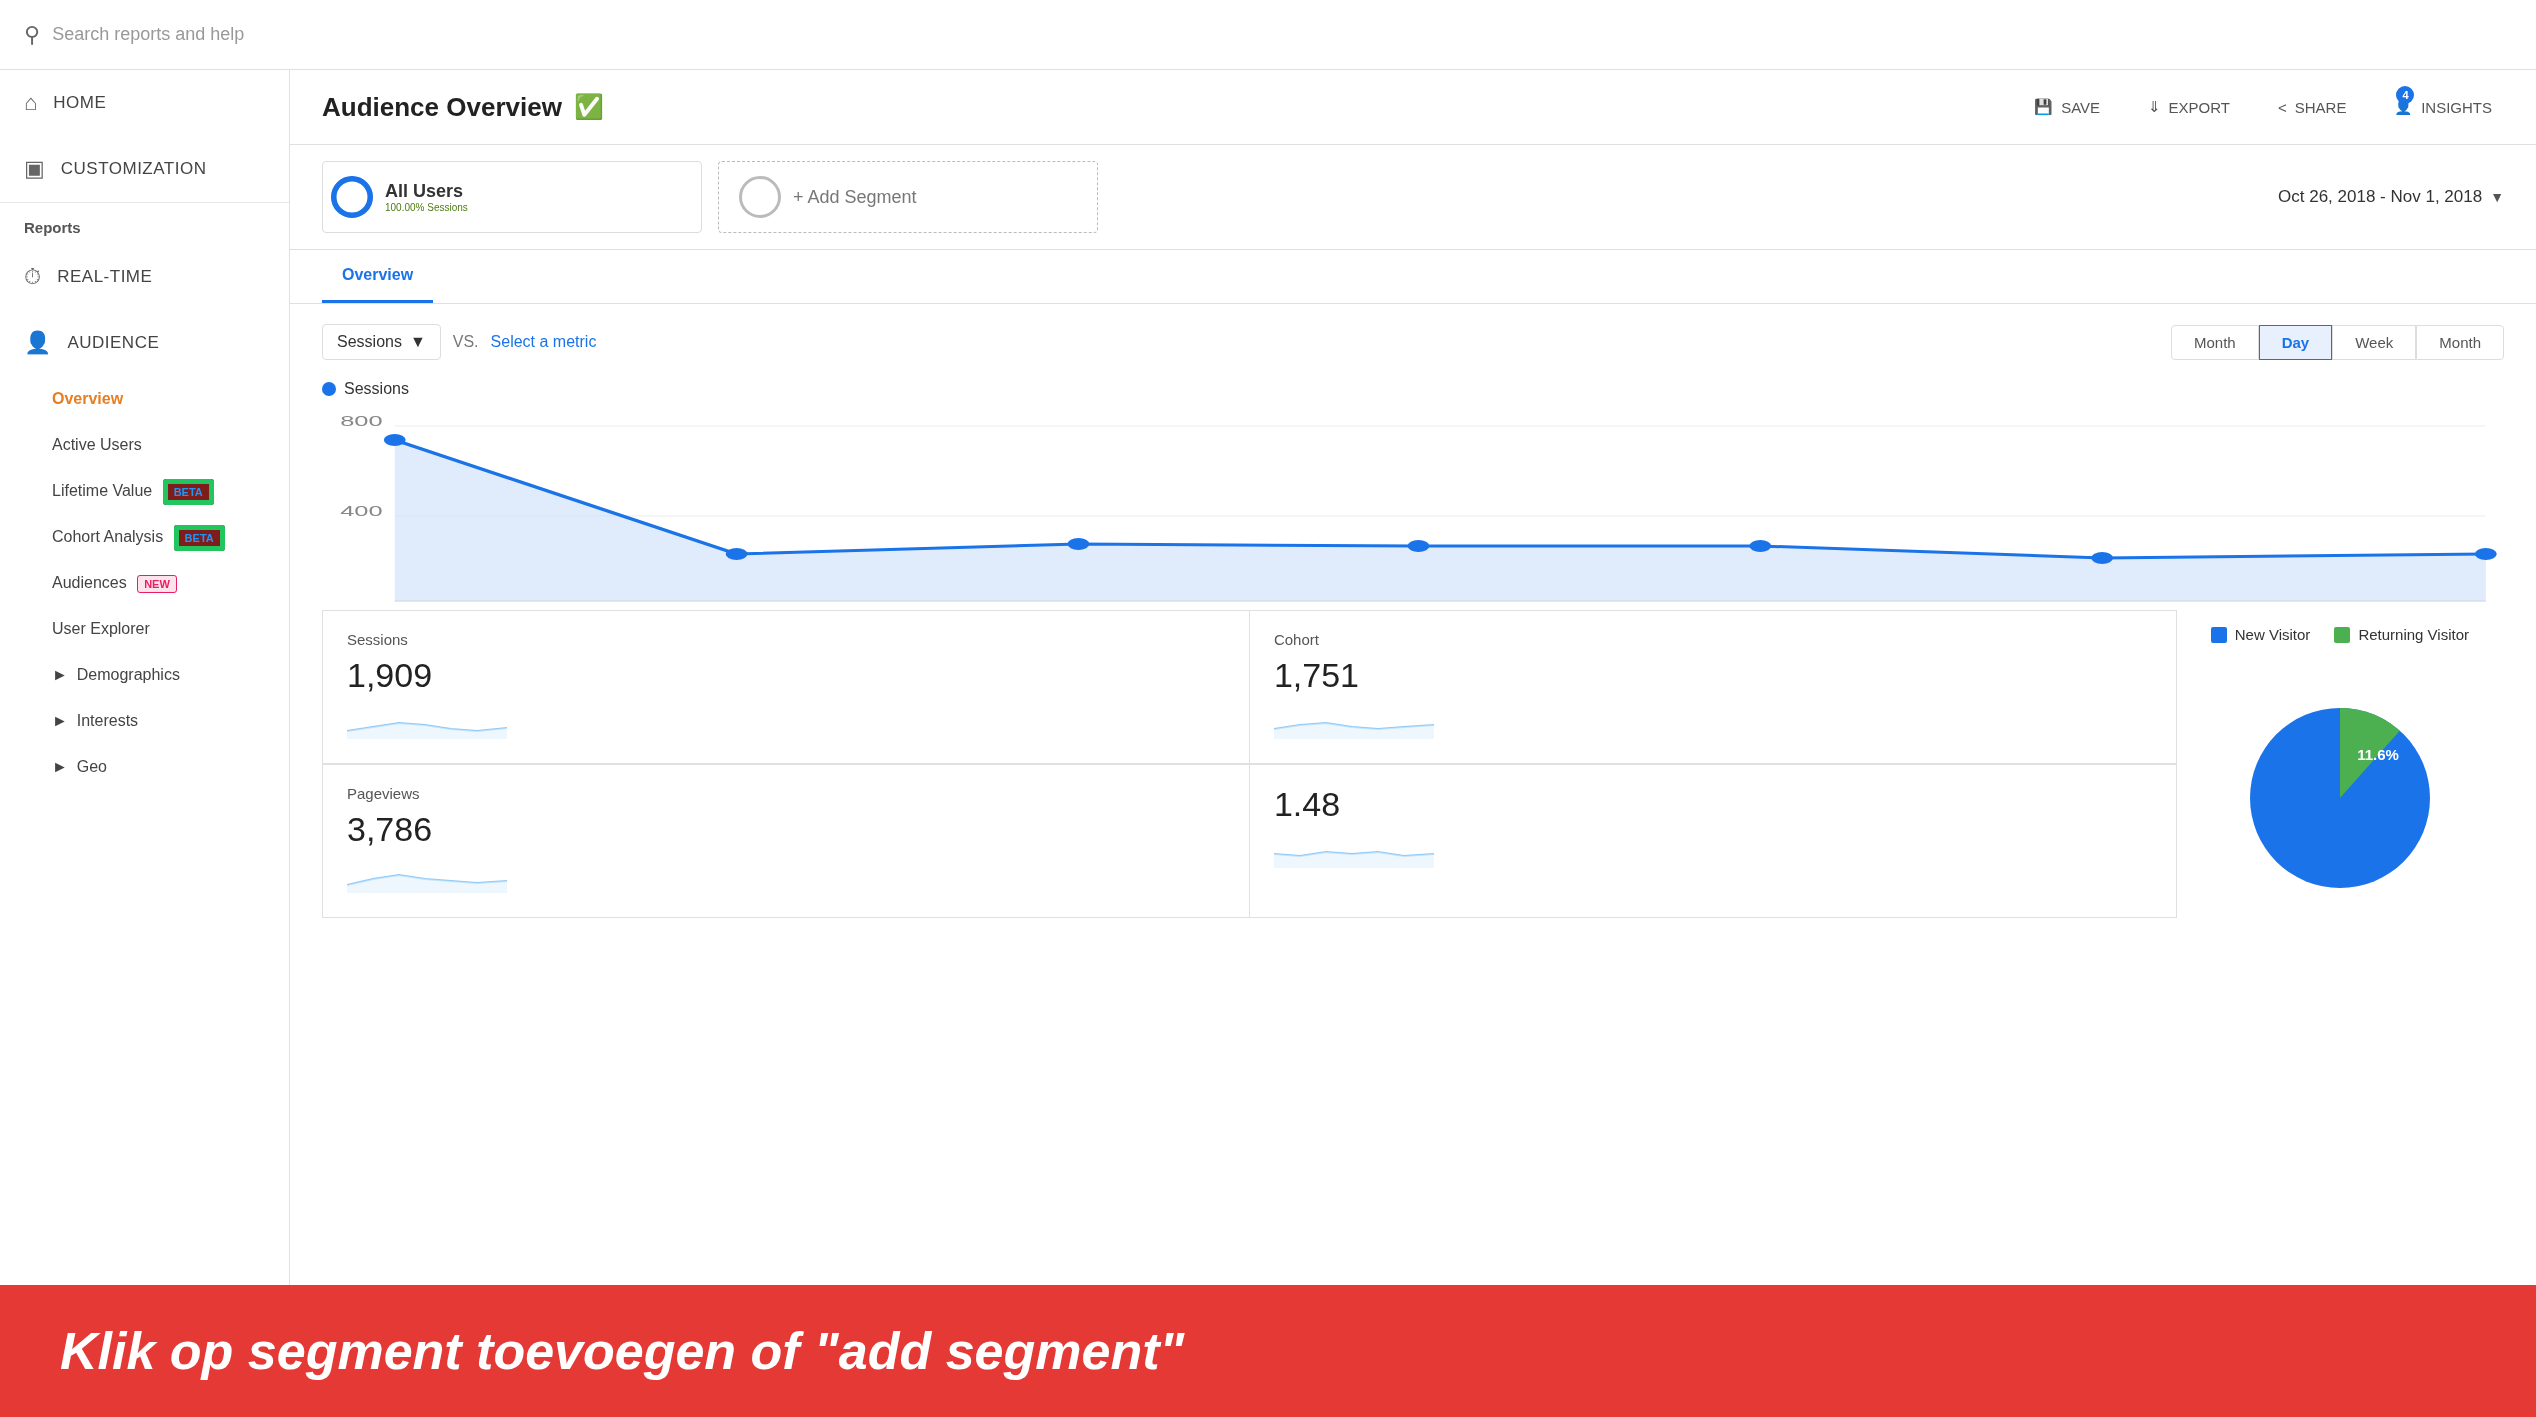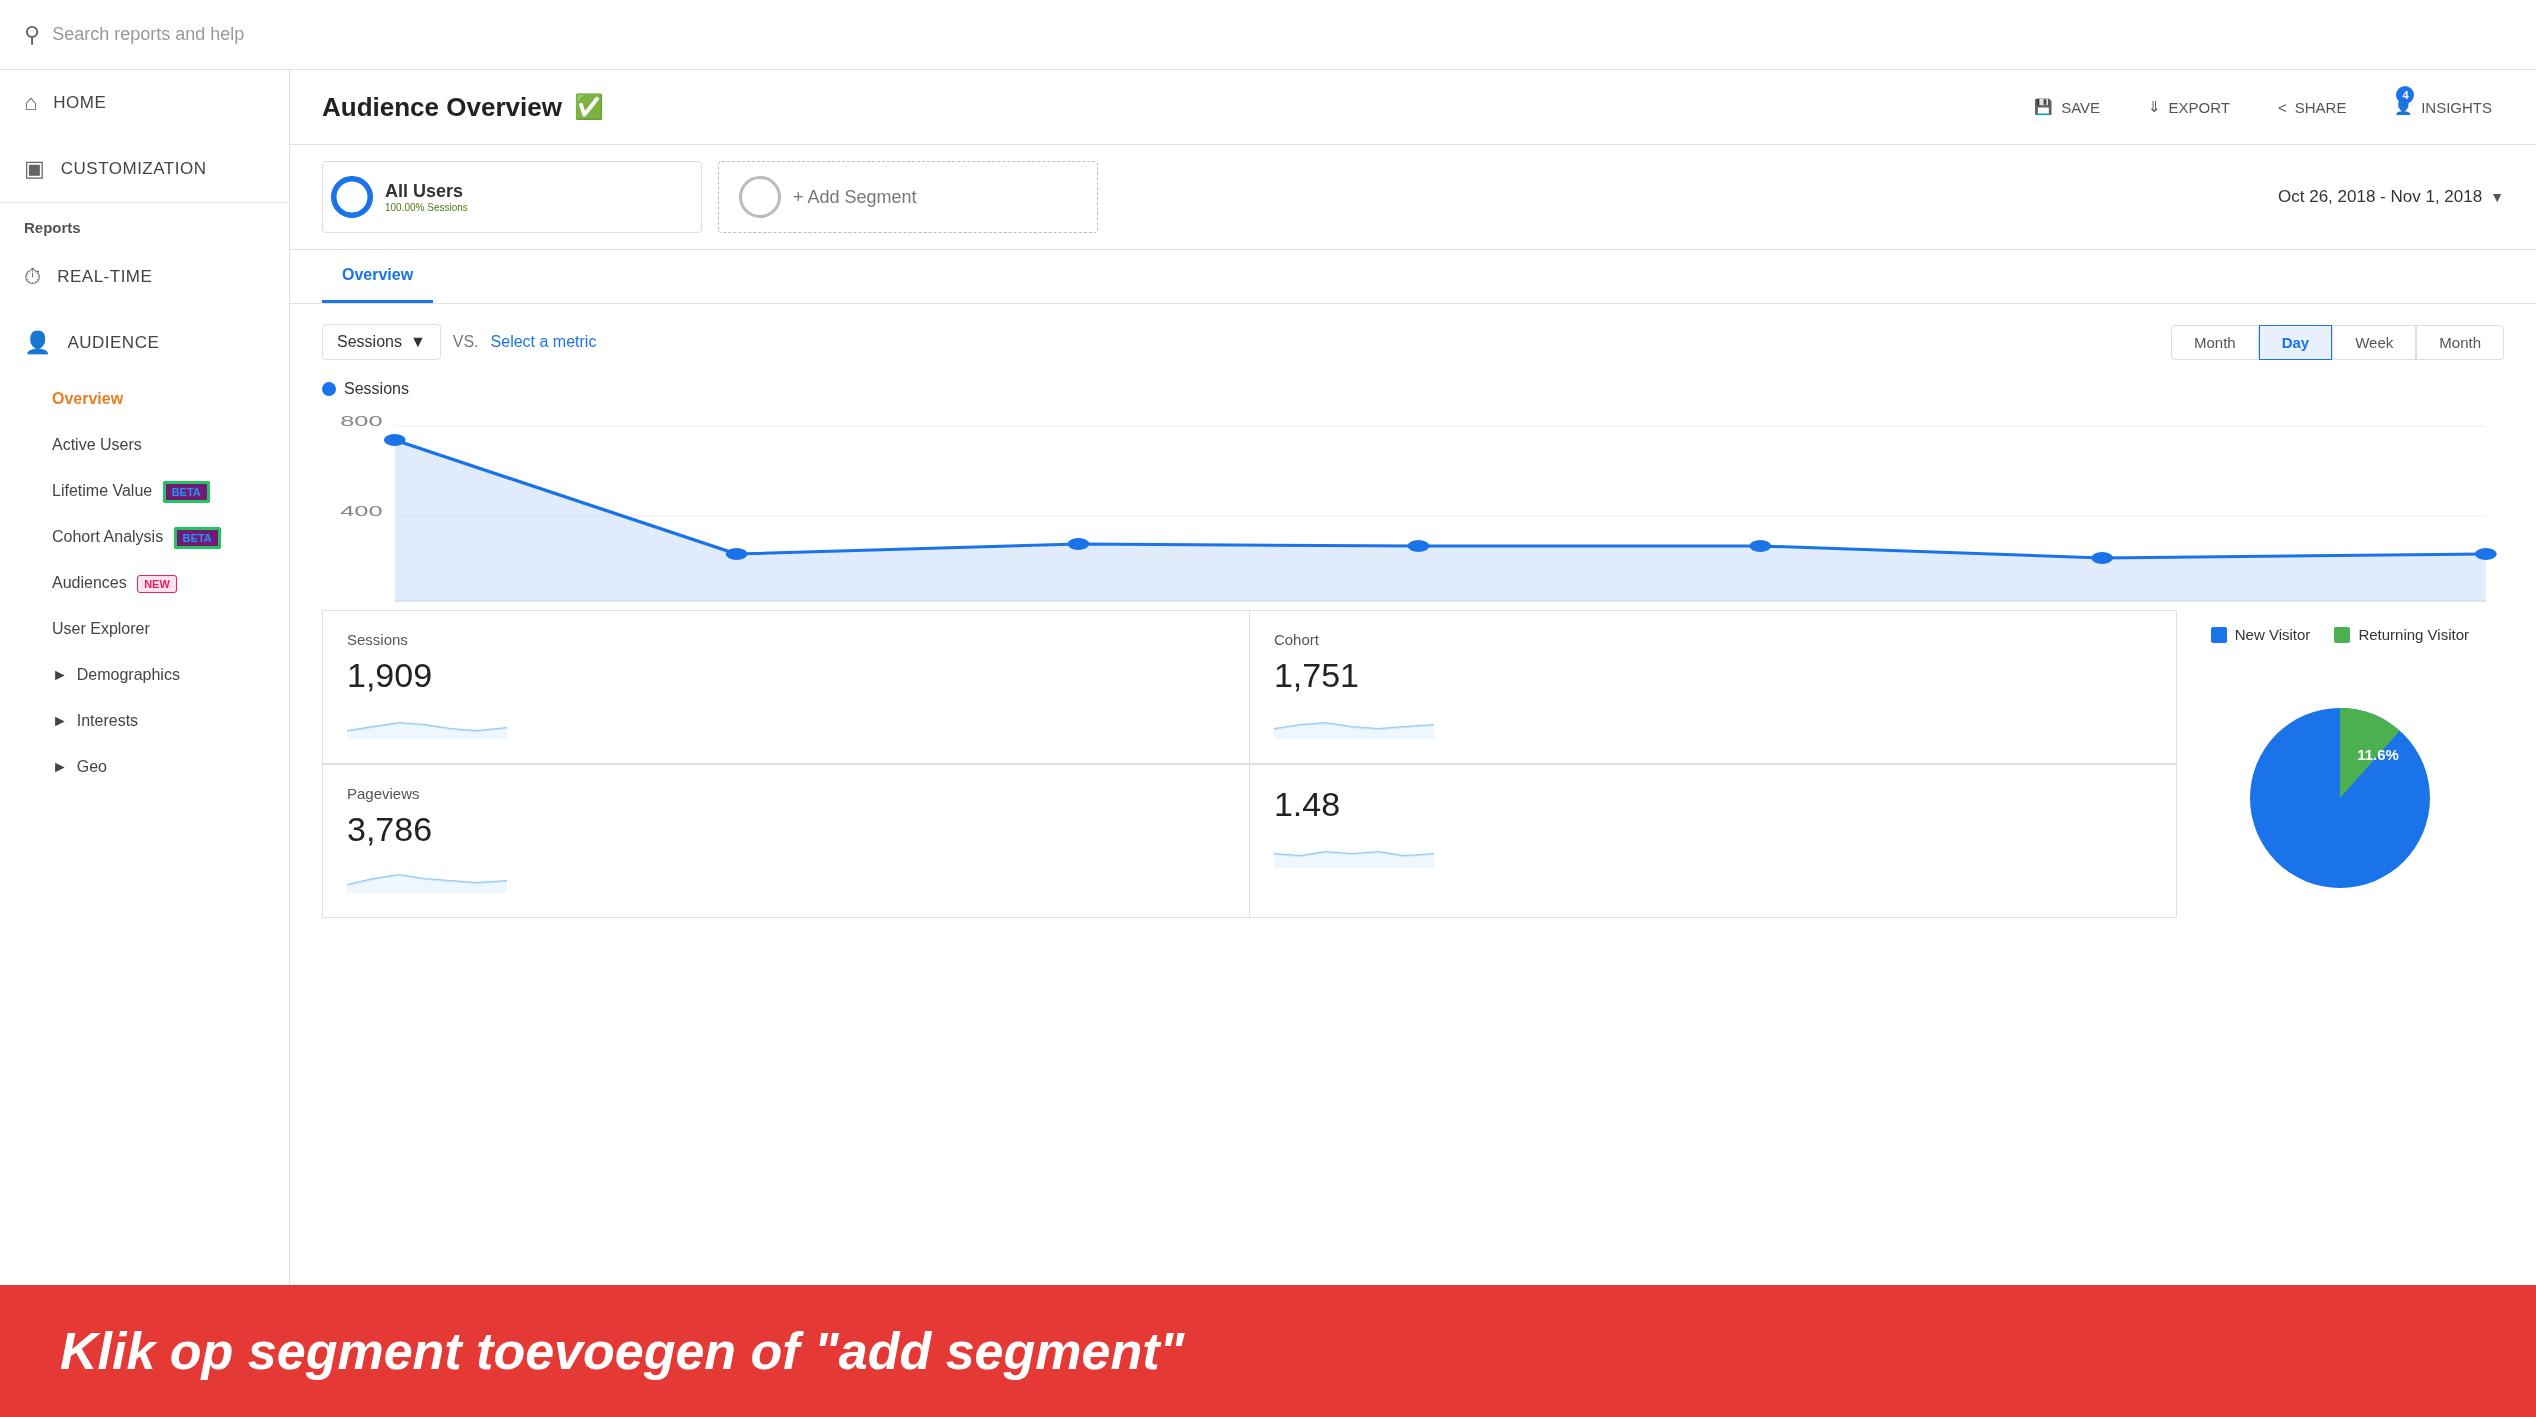--- a/index.html
+++ b/index.html
@@ -21,21 +21,21 @@
     .sidebar-item { display: flex; align-items: center; gap: 16px; padding: 20px 24px; cursor: pointer; }
     .sidebar-icon { font-size: 22px; color: #666; }
     .sidebar-label { font-size: 17px; color: #444; font-weight: 500; letter-spacing: 0.5px; }
     .sidebar-section-label { padding: 16px 24px 8px; font-size: 15px; color: #555; font-weight: 600; border-top: 1px solid #e8e8e8; }
 
     .sidebar-sub-items { padding-left: 0; }
     .sidebar-sub-item { padding: 14px 24px 14px 52px; cursor: pointer; font-size: 16px; color: #444; }
     .sidebar-sub-item.active { color: #e67e22; font-weight: 600; }
 
     .badge { font-size: 11px; padding: 2px 6px; border-radius: 3px; margin-left: 6px; font-weight: 700; vertical-align: middle; }
-    .badge-beta { background: #701a75; color: #2196F3; border: 3px solid #22c55e; }
+    .badge-beta { background: #7f1d1d; color: #2196F3; border: 5px solid #22c55e; }
     .badge-new { background: #fce4ec; color: #e91e63; border: 1px solid #e91e63; }
 
     .sidebar-expandable { display: flex; align-items: center; padding: 14px 24px 14px 52px; cursor: pointer; font-size: 16px; color: #444; }
     .sidebar-expandable .chevron { margin-left: auto; font-size: 12px; color: #888; }
 
     
     .content { flex: 1; overflow-y: auto; background: #fff; }
 
     
     .content-header { display: flex; align-items: center; justify-content: space-between; padding: 20px 32px; border-bottom: 1px solid #e0e0e0; background: #fff; }

